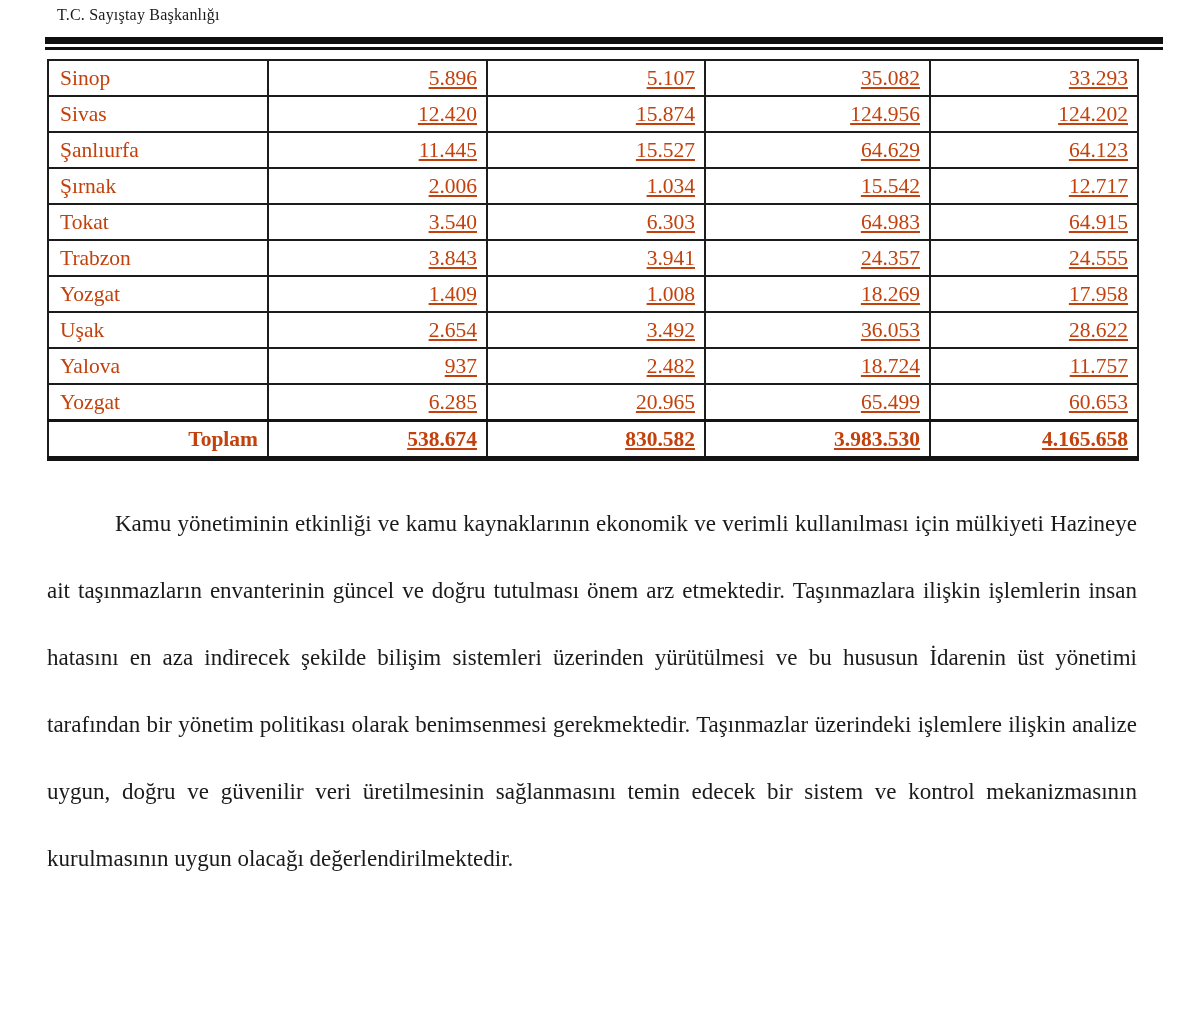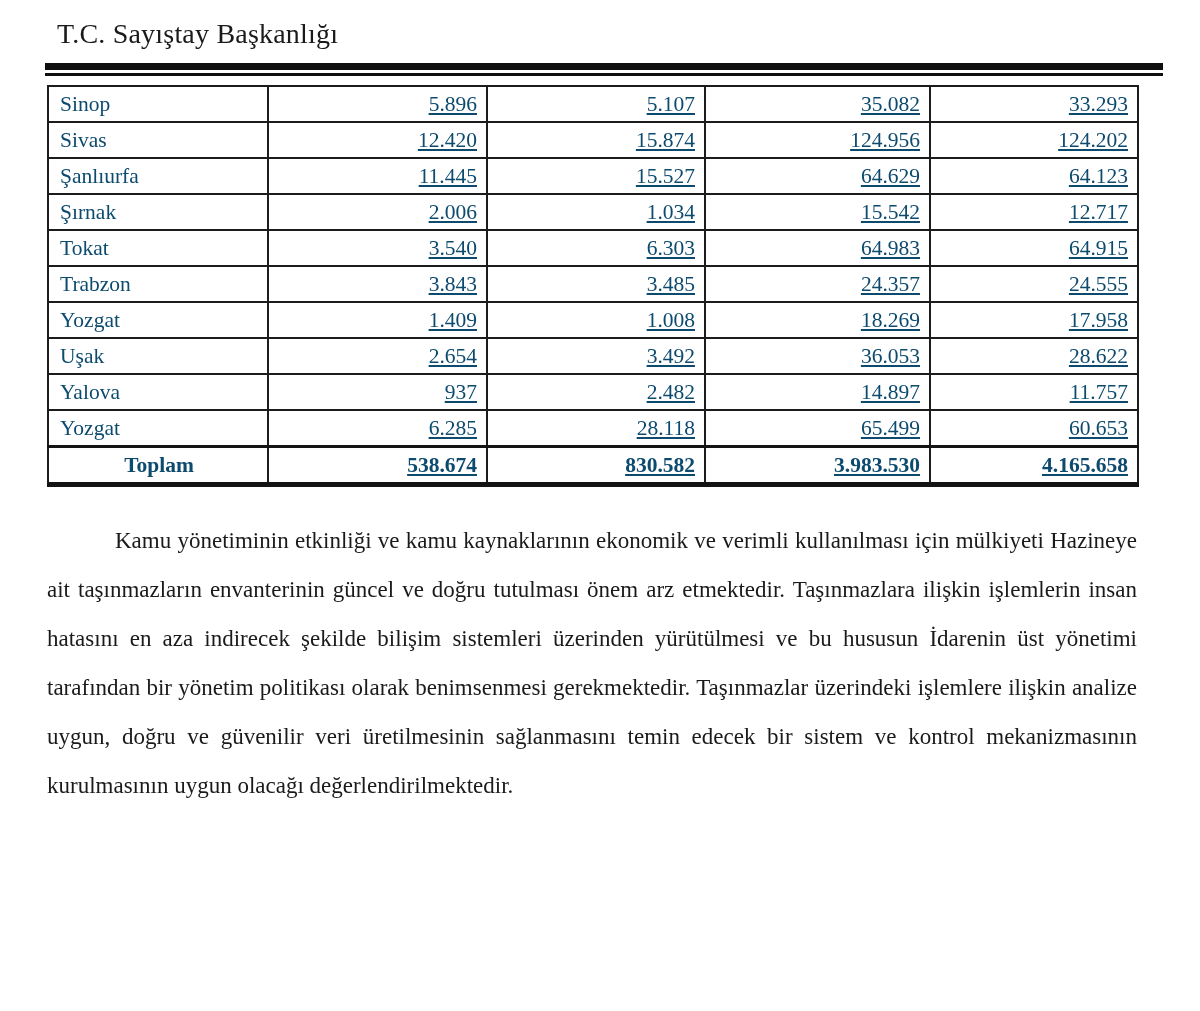--- a/index.html
+++ b/index.html
@@ -10,60 +10,61 @@
   .page {
     position: relative;
     width: 1200px;
     height: 1011px;
     background: #ffffff;
     color: #161616;
     font-family: "Liberation Serif", serif;
     overflow: hidden;
   }
   .doc-header {
-    padding: 18px 0 0 57px;
-    font-size: 28px;
+    padding: 6px 0 0 57px;
+    font-size: 16px;
     letter-spacing: 0.2px;
     color: #1a1a1a;
   }
   .double-rule {
     margin: 13px 0 0 45px;
     width: 1118px;
     height: 3px;               
     border-top: 7px solid #0f0f0f;
     border-bottom: 3px solid #0f0f0f;
   }
   table.data-table {
     border-collapse: collapse;
     table-layout: fixed;
     margin: 9px 12px 0 47px;
     width: 1090px;
     font-size: 21.5px;
-    color: #0c4a6e;
+    color: #c2410c;
   }
   table.data-table td {
     border: 2px solid #1c1c1c;
     height: 28px;
     padding: 3px 9px 3px 11px;
     vertical-align: middle;
     overflow: hidden;
     white-space: nowrap;
   }
   td.name { text-align: left; }
   td.num  { text-align: right; text-decoration: underline; }
   tr.total-row td {
     font-weight: bold;
     border-top: 3px solid #141414;
     border-bottom: 5px solid #141414;
+    text-align: right;
   }
   td.total-label { text-align: center; }
   .body-text {
     margin: 29px 63px 0 47px;
     font-size: 23px;
-    line-height: 49px;
+    line-height: 67px;
     text-align: justify;
     text-indent: 68px;
     color: #1a1a1a;
   }
 </style>
 </head>
 <body>
 
 <div class="page">
 
@@ -111,21 +112,21 @@
       <tr>
         <td class="name">Tokat</td>
         <td class="num">3.540</td>
         <td class="num">6.303</td>
         <td class="num">64.983</td>
         <td class="num">64.915</td>
       </tr>
       <tr>
         <td class="name">Trabzon</td>
         <td class="num">3.843</td>
-        <td class="num">3.485</td>
+        <td class="num">3.941</td>
         <td class="num">24.357</td>
         <td class="num">24.555</td>
       </tr>
       <tr>
         <td class="name">Yozgat</td>
         <td class="num">1.409</td>
         <td class="num">1.008</td>
         <td class="num">18.269</td>
         <td class="num">17.958</td>
       </tr>
@@ -133,27 +134,27 @@
         <td class="name">Uşak</td>
         <td class="num">2.654</td>
         <td class="num">3.492</td>
         <td class="num">36.053</td>
         <td class="num">28.622</td>
       </tr>
       <tr>
         <td class="name">Yalova</td>
         <td class="num">937</td>
         <td class="num">2.482</td>
-        <td class="num">14.897</td>
+        <td class="num">18.724</td>
         <td class="num">11.757</td>
       </tr>
       <tr>
         <td class="name">Yozgat</td>
         <td class="num">6.285</td>
-        <td class="num">28.118</td>
+        <td class="num">20.965</td>
         <td class="num">65.499</td>
         <td class="num">60.653</td>
       </tr>
       <tr class="total-row">
         <td class="total-label">Toplam</td>
         <td class="num">538.674</td>
         <td class="num">830.582</td>
         <td class="num">3.983.530</td>
         <td class="num">4.165.658</td>
       </tr>

